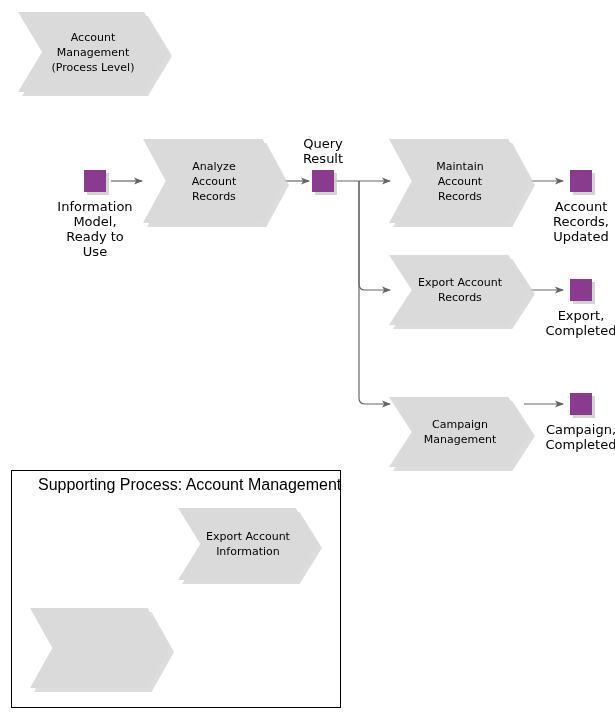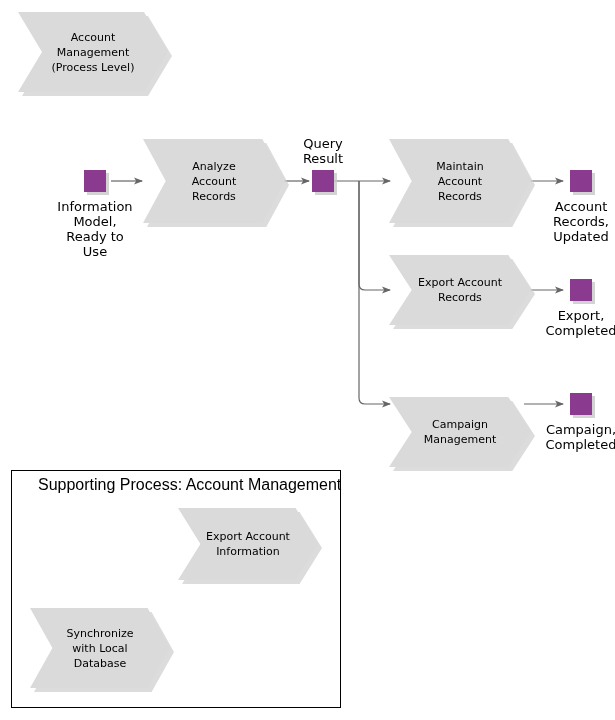--- a/index.html
+++ b/index.html
@@ -225,18 +225,15 @@
   <div class="chev" style="left:178px; top:508px; width:140px; height:72px;">
     <div class="shadow"></div>
     <div class="body"></div>
     <div class="lbl">Export Account
 Information</div>
   </div>
 
   <div class="chev" style="left:30px; top:608px; width:140px; height:80px;">
     <div class="shadow"></div>
     <div class="body"></div>
-    <div class="lbl">Synchronize
-with Local
-Database</div>
   </div>
 
 </div>
 
 </body></html>

